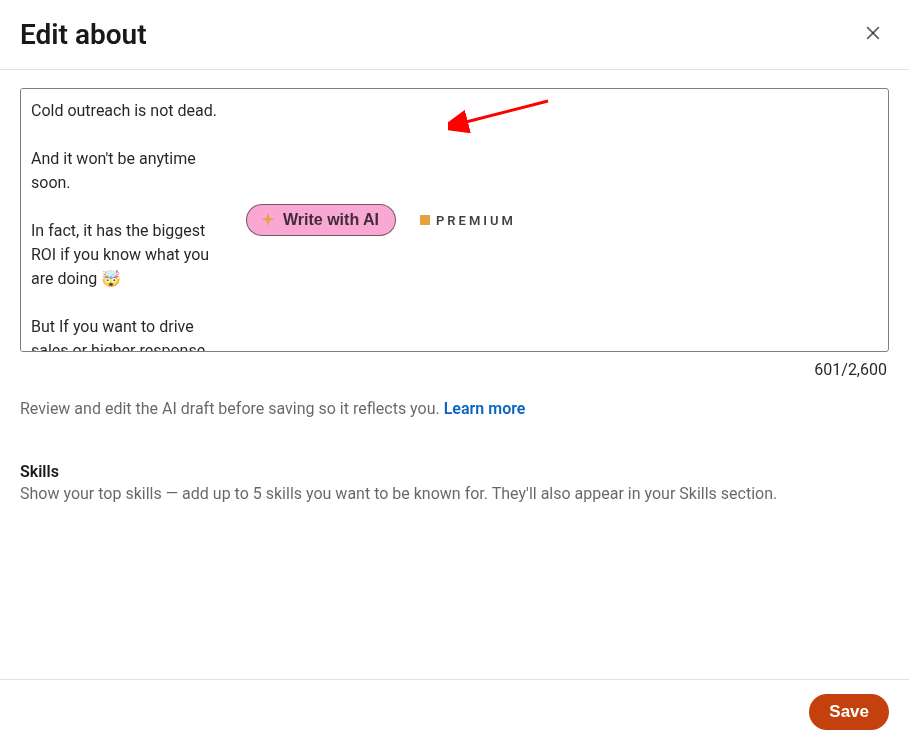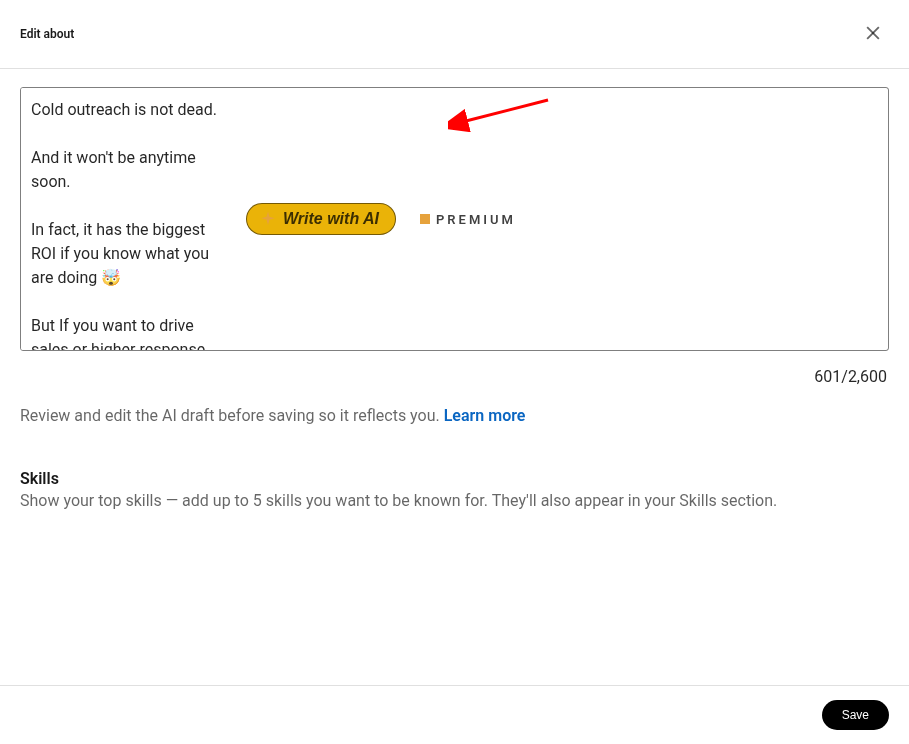--- a/index.html
+++ b/index.html
@@ -19,21 +19,21 @@
       flex-direction: column;
     }
     .header {
       display: flex;
       align-items: center;
       justify-content: space-between;
       padding: 18px 20px 18px 20px;
       border-bottom: 1px solid #e0e0e0;
     }
     .header h1 {
-      font-size: 12px;
+      font-size: 28px;
       font-weight: 600;
       color: rgba(0,0,0,0.9);
     }
     .close-btn {
       width: 32px;
       height: 32px;
       background: none;
       border: none;
       cursor: pointer;
       display: flex;
@@ -82,28 +82,27 @@
       align-items: center;
       justify-content: space-between;
       padding: 14px 14px 14px 8px;
       position: relative;
     }
     .ai-btn {
       display: inline-flex;
       align-items: flex-end;
       gap: 6px;
       border: 1px solid rgba(0,0,0,0.5);
-      background: #eab308;
+      background: #f9a8d4;
       border-radius: 28px;
       padding: 6px 16px 6px 12px;
       font-size: 16px;
       font-weight: 600;
       color: rgba(0,0,0,0.75);
       cursor: pointer;
-      font-style: italic;
     }
     .sparkle {
       width: 18px;
       height: 18px;
       display: inline-flex;
       align-items: center;
       justify-content: center;
     }
     .premium {
       display: inline-flex;
@@ -118,21 +117,21 @@
     .premium-square {
       width: 10px;
       height: 10px;
       background: #e6a23c;
       display: inline-block;
     }
     .counter {
       text-align: right;
       font-size: 16px;
       color: rgba(0,0,0,0.85);
-      margin-top: 16px;
+      margin-top: 8px;
       padding-right: 2px;
     }
     .review-line {
       font-size: 16px;
       color: rgba(0,0,0,0.6);
       margin-top: 20px;
     }
     .review-line a {
       color: #0a66c2;
       font-weight: 600;
@@ -150,27 +149,27 @@
       margin-top: 2px;
       line-height: 1.35;
     }
     .footer {
       border-top: 1px solid #e0e0e0;
       padding: 14px 20px;
       display: flex;
       justify-content: flex-end;
     }
     .save-btn {
-      background: #000000;
+      background: #c2410c;
       color: #fff;
       border: none;
       border-radius: 28px;
       padding: 8px 20px;
-      font-size: 12px;
-      font-weight: 400;
+      font-size: 17px;
+      font-weight: 700;
       cursor: pointer;
     }
     .arrow-annotation {
       position: absolute;
       pointer-events: none;
     }
     
     .scroll-area::-webkit-scrollbar { width: 8px; }
     .scroll-area::-webkit-scrollbar-thumb { background: #c1c1c1; }
     .about-text::-webkit-scrollbar { width: 16px; }

